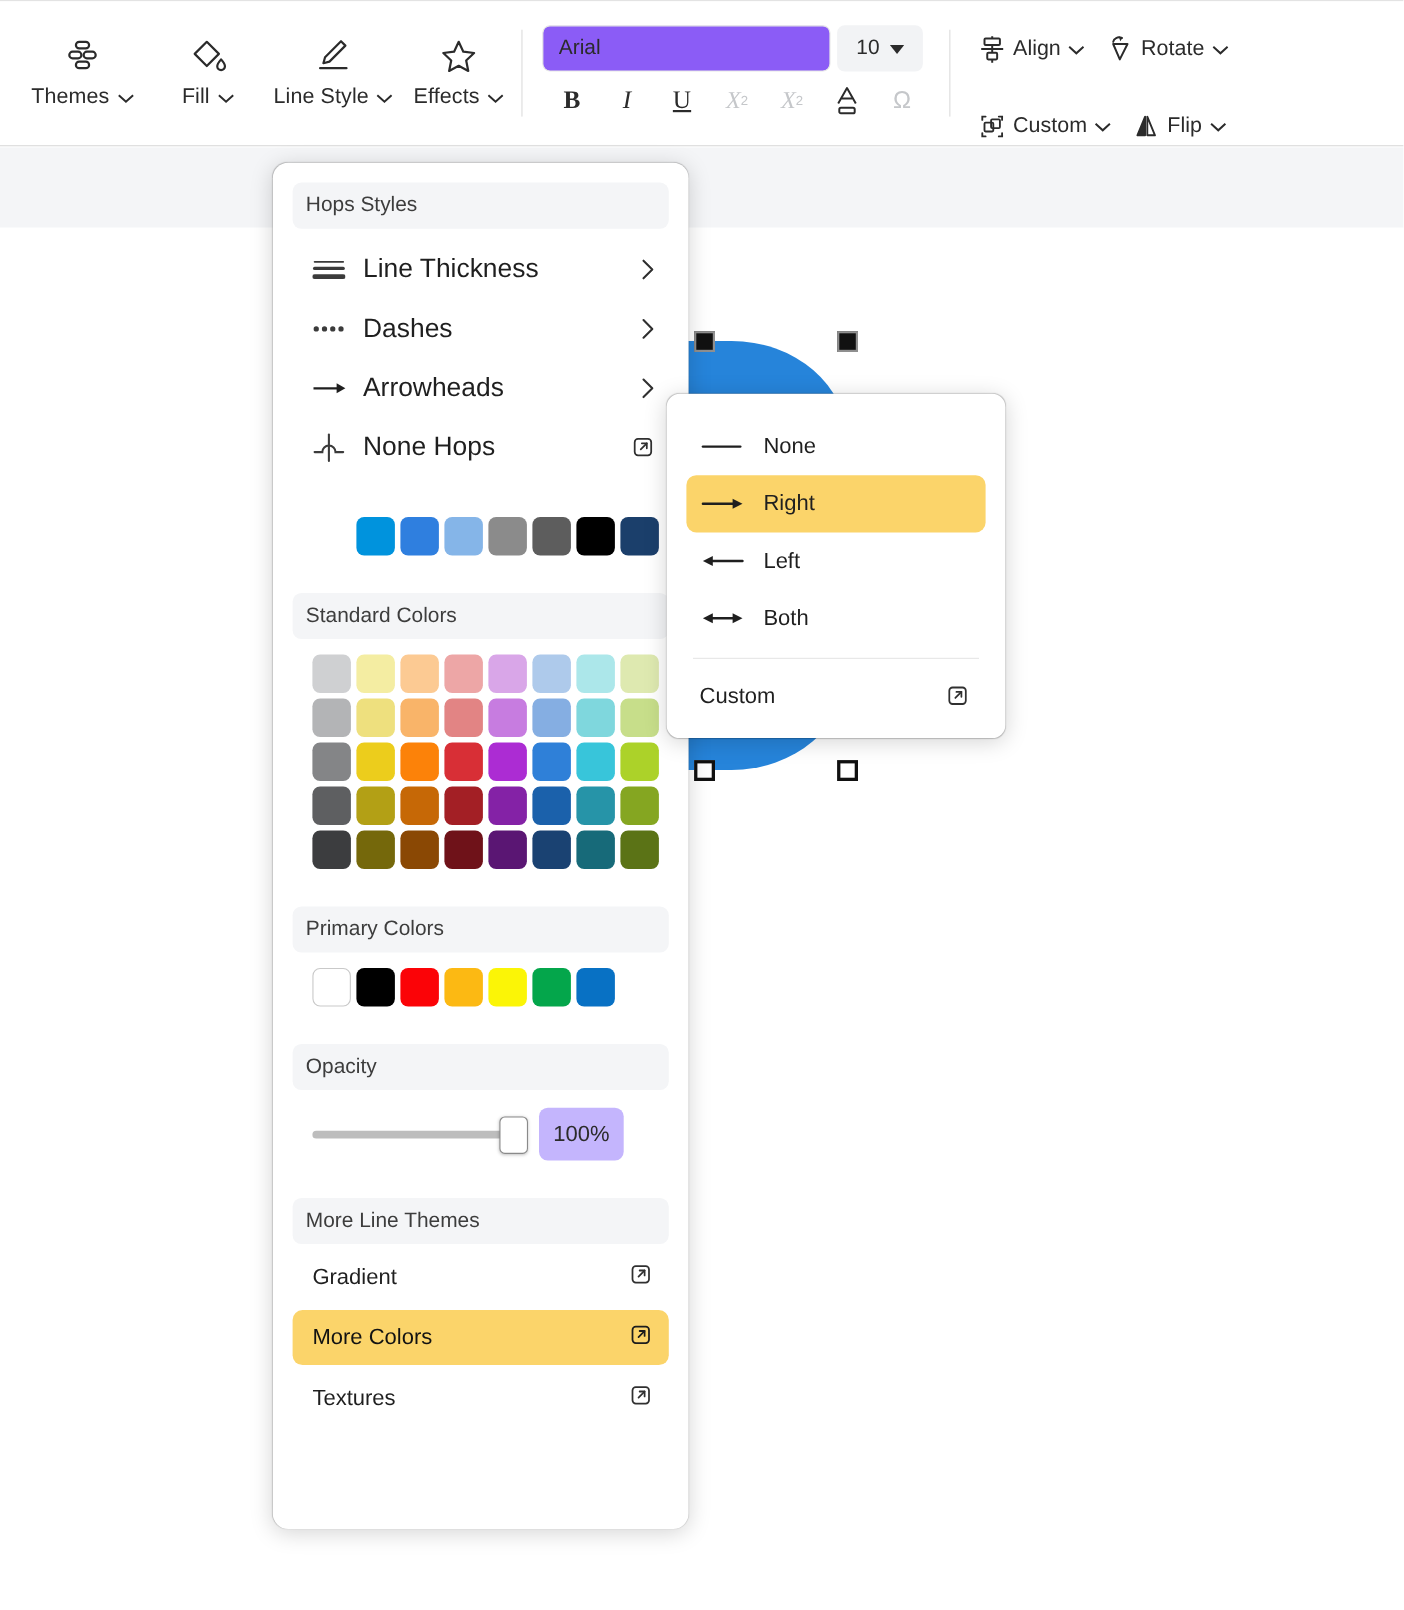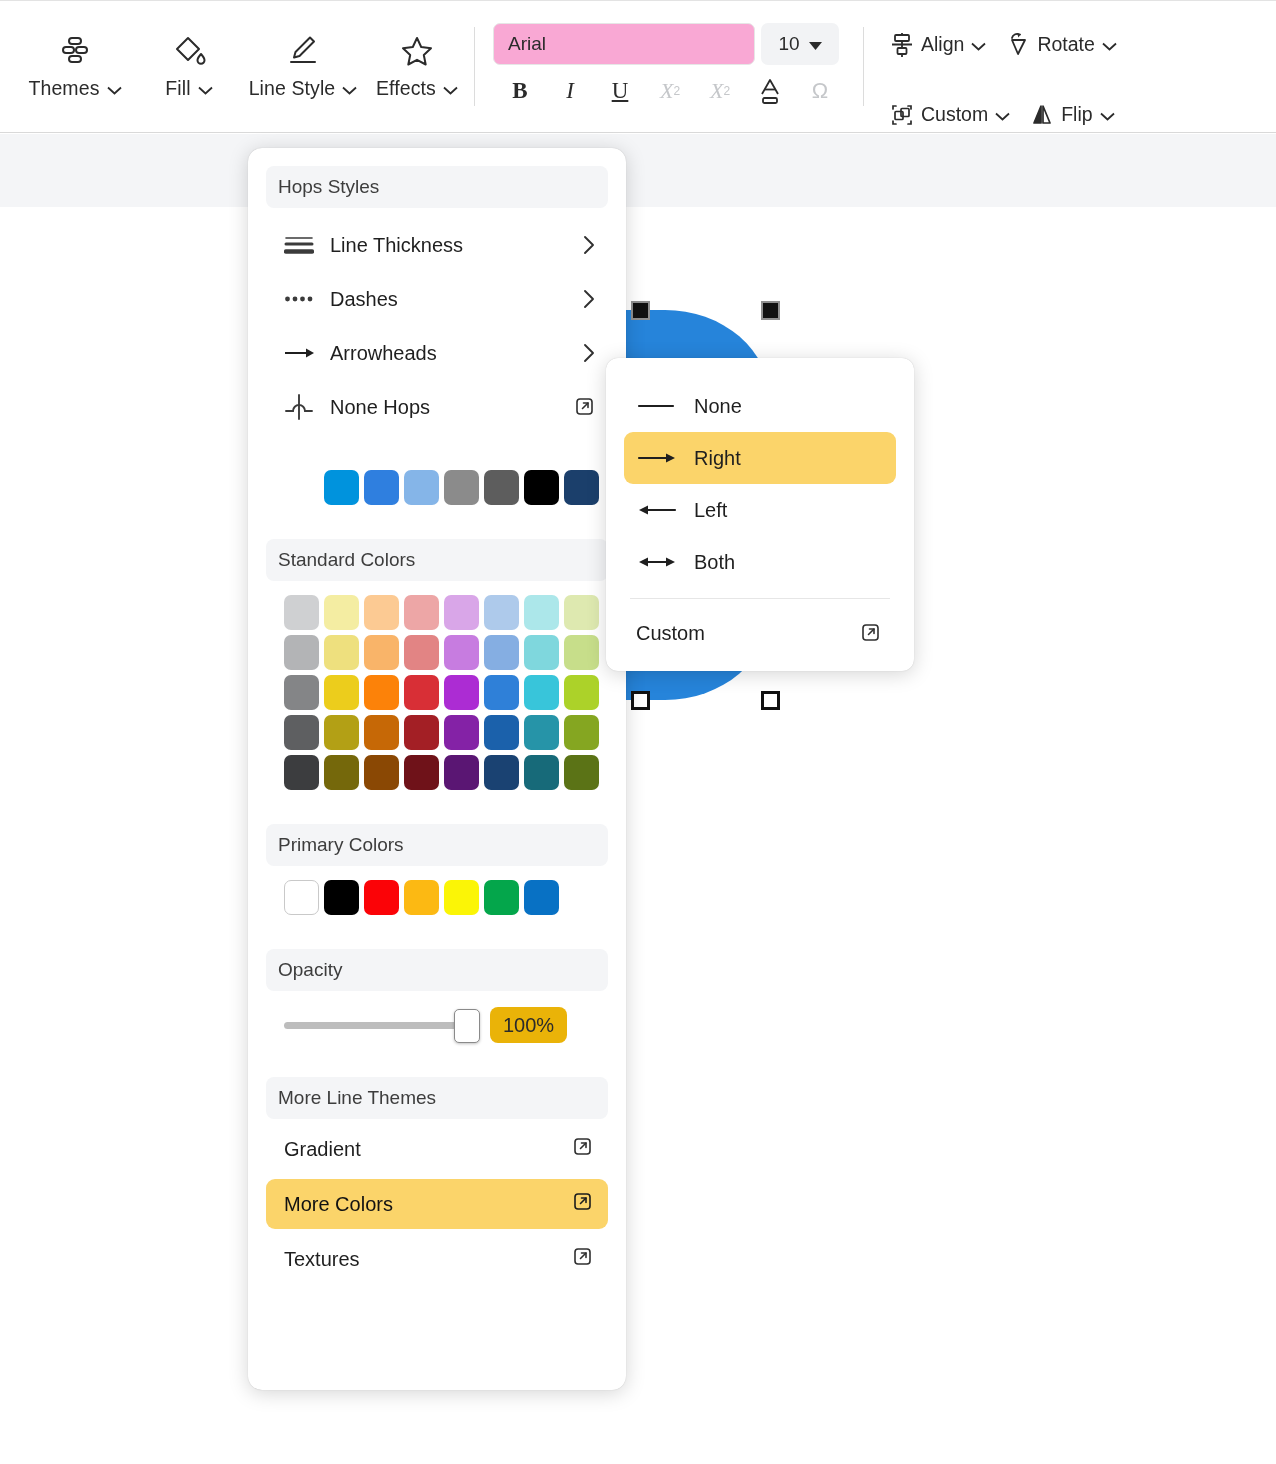--- a/index.html
+++ b/index.html
@@ -33,21 +33,21 @@
     white-space: nowrap; letter-spacing: .1px;
   }
   .caret { display:inline-block; }
 
   .tb-divider { width:1px; background:#dcdcdc; margin: 26px 0 26px 0; }
 
   .tb-text { display:flex; flex-direction: column; justify-content:center; padding: 0 18px; gap: 6px; }
   .font-row { display:flex; align-items:center; gap: 6px; }
   .font-input {
     width: 262px; height: 42px; border:1px solid #e6e6e6; border-radius: 7px;
-    background:#f9a8d4; font-size: 19px; color:#2b2b2b; padding: 0 14px;
+    background:#8b5cf6; font-size: 19px; color:#2b2b2b; padding: 0 14px;
     font-family: "Liberation Sans", sans-serif; outline: none;
   }
   .font-size {
     width: 78px; height: 42px; border-radius: 7px; background:#f2f3f5;
     display:flex; align-items:center; justify-content:center; gap: 9px;
     font-size: 19px; color:#2b2b2b; cursor:pointer;
   }
   .fmt-row { display:flex; align-items:center; gap: 0px; padding-left: 2px; }
   .fmt-btn {
     width: 50px; height: 40px; display:flex; align-items:center; justify-content:center;
@@ -95,21 +95,21 @@
   .sec-header {
     height: 42px; background:#f4f5f7; border-radius: 8px;
     display:flex; align-items:center; padding: 0 12px;
     font-size: 19px; color:#3d3d3d;
   }
   .menu-item {
     height: 54px; display:flex; align-items:center; padding: 0 12px 0 18px;
     cursor:pointer; border-radius: 8px;
   }
   .menu-item .mi-ico { width: 46px; display:flex; align-items:center; }
-  .menu-item .mi-label { flex: 1; font-size: 20px; color:#1f1f1f; }
+  .menu-item .mi-label { flex: 1; font-size: 24px; color:#1f1f1f; }
   .menu-item .mi-right { display:flex; align-items:center; color:#303030; }
 
   .swatch-row { display:flex; gap: 5px; padding: 14px 0 0 58px; }
   .swatch {
     width: 35px; height: 35px; border-radius: 7px; cursor:pointer;
   }
   .swatch.white { border: 1px solid #c9c9c9; }
 
   .grid-colors { padding: 14px 0 0 18px; display:flex; flex-direction: column; gap: 5px;}
   .grid-row { display:flex; gap: 5px; }
@@ -119,21 +119,21 @@
 
   .opacity-row { display:flex; align-items:center; gap: 10px; padding: 16px 0 0 18px; }
   .slider { position: relative; width: 196px; height: 22px; display:flex; align-items:center; }
   .slider .track { width: 196px; height: 7px; background:#bdbdbd; border-radius: 4px; }
   .slider .thumb {
     position:absolute; left: 170px; top: -5px; width: 26px; height: 34px;
     background:#fff; border: 1.5px solid #8a8a8a; border-radius: 5px;
     box-shadow: 0 1px 3px rgba(0,0,0,.25); cursor:pointer;
   }
   .op-val {
-    height: 36px; padding: 0 13px; border-radius: 8px; background:#eab308;
+    height: 48px; padding: 0 13px; border-radius: 8px; background:#c4b5fd;
     display:flex; align-items:center; font-size: 20px; color:#2b2b2b;
   }
 
   .opt-item {
     height: 50px; display:flex; align-items:center; padding: 0 14px 0 18px;
     cursor:pointer; border-radius: 9px; margin-top: 5px;
   }
   .opt-item .oi-label { flex:1; font-size: 20px; color:#1f1f1f; }
   .opt-item.active { background:#fbd46a; }
   .opt-item.active .oi-label { color:#121212; }

